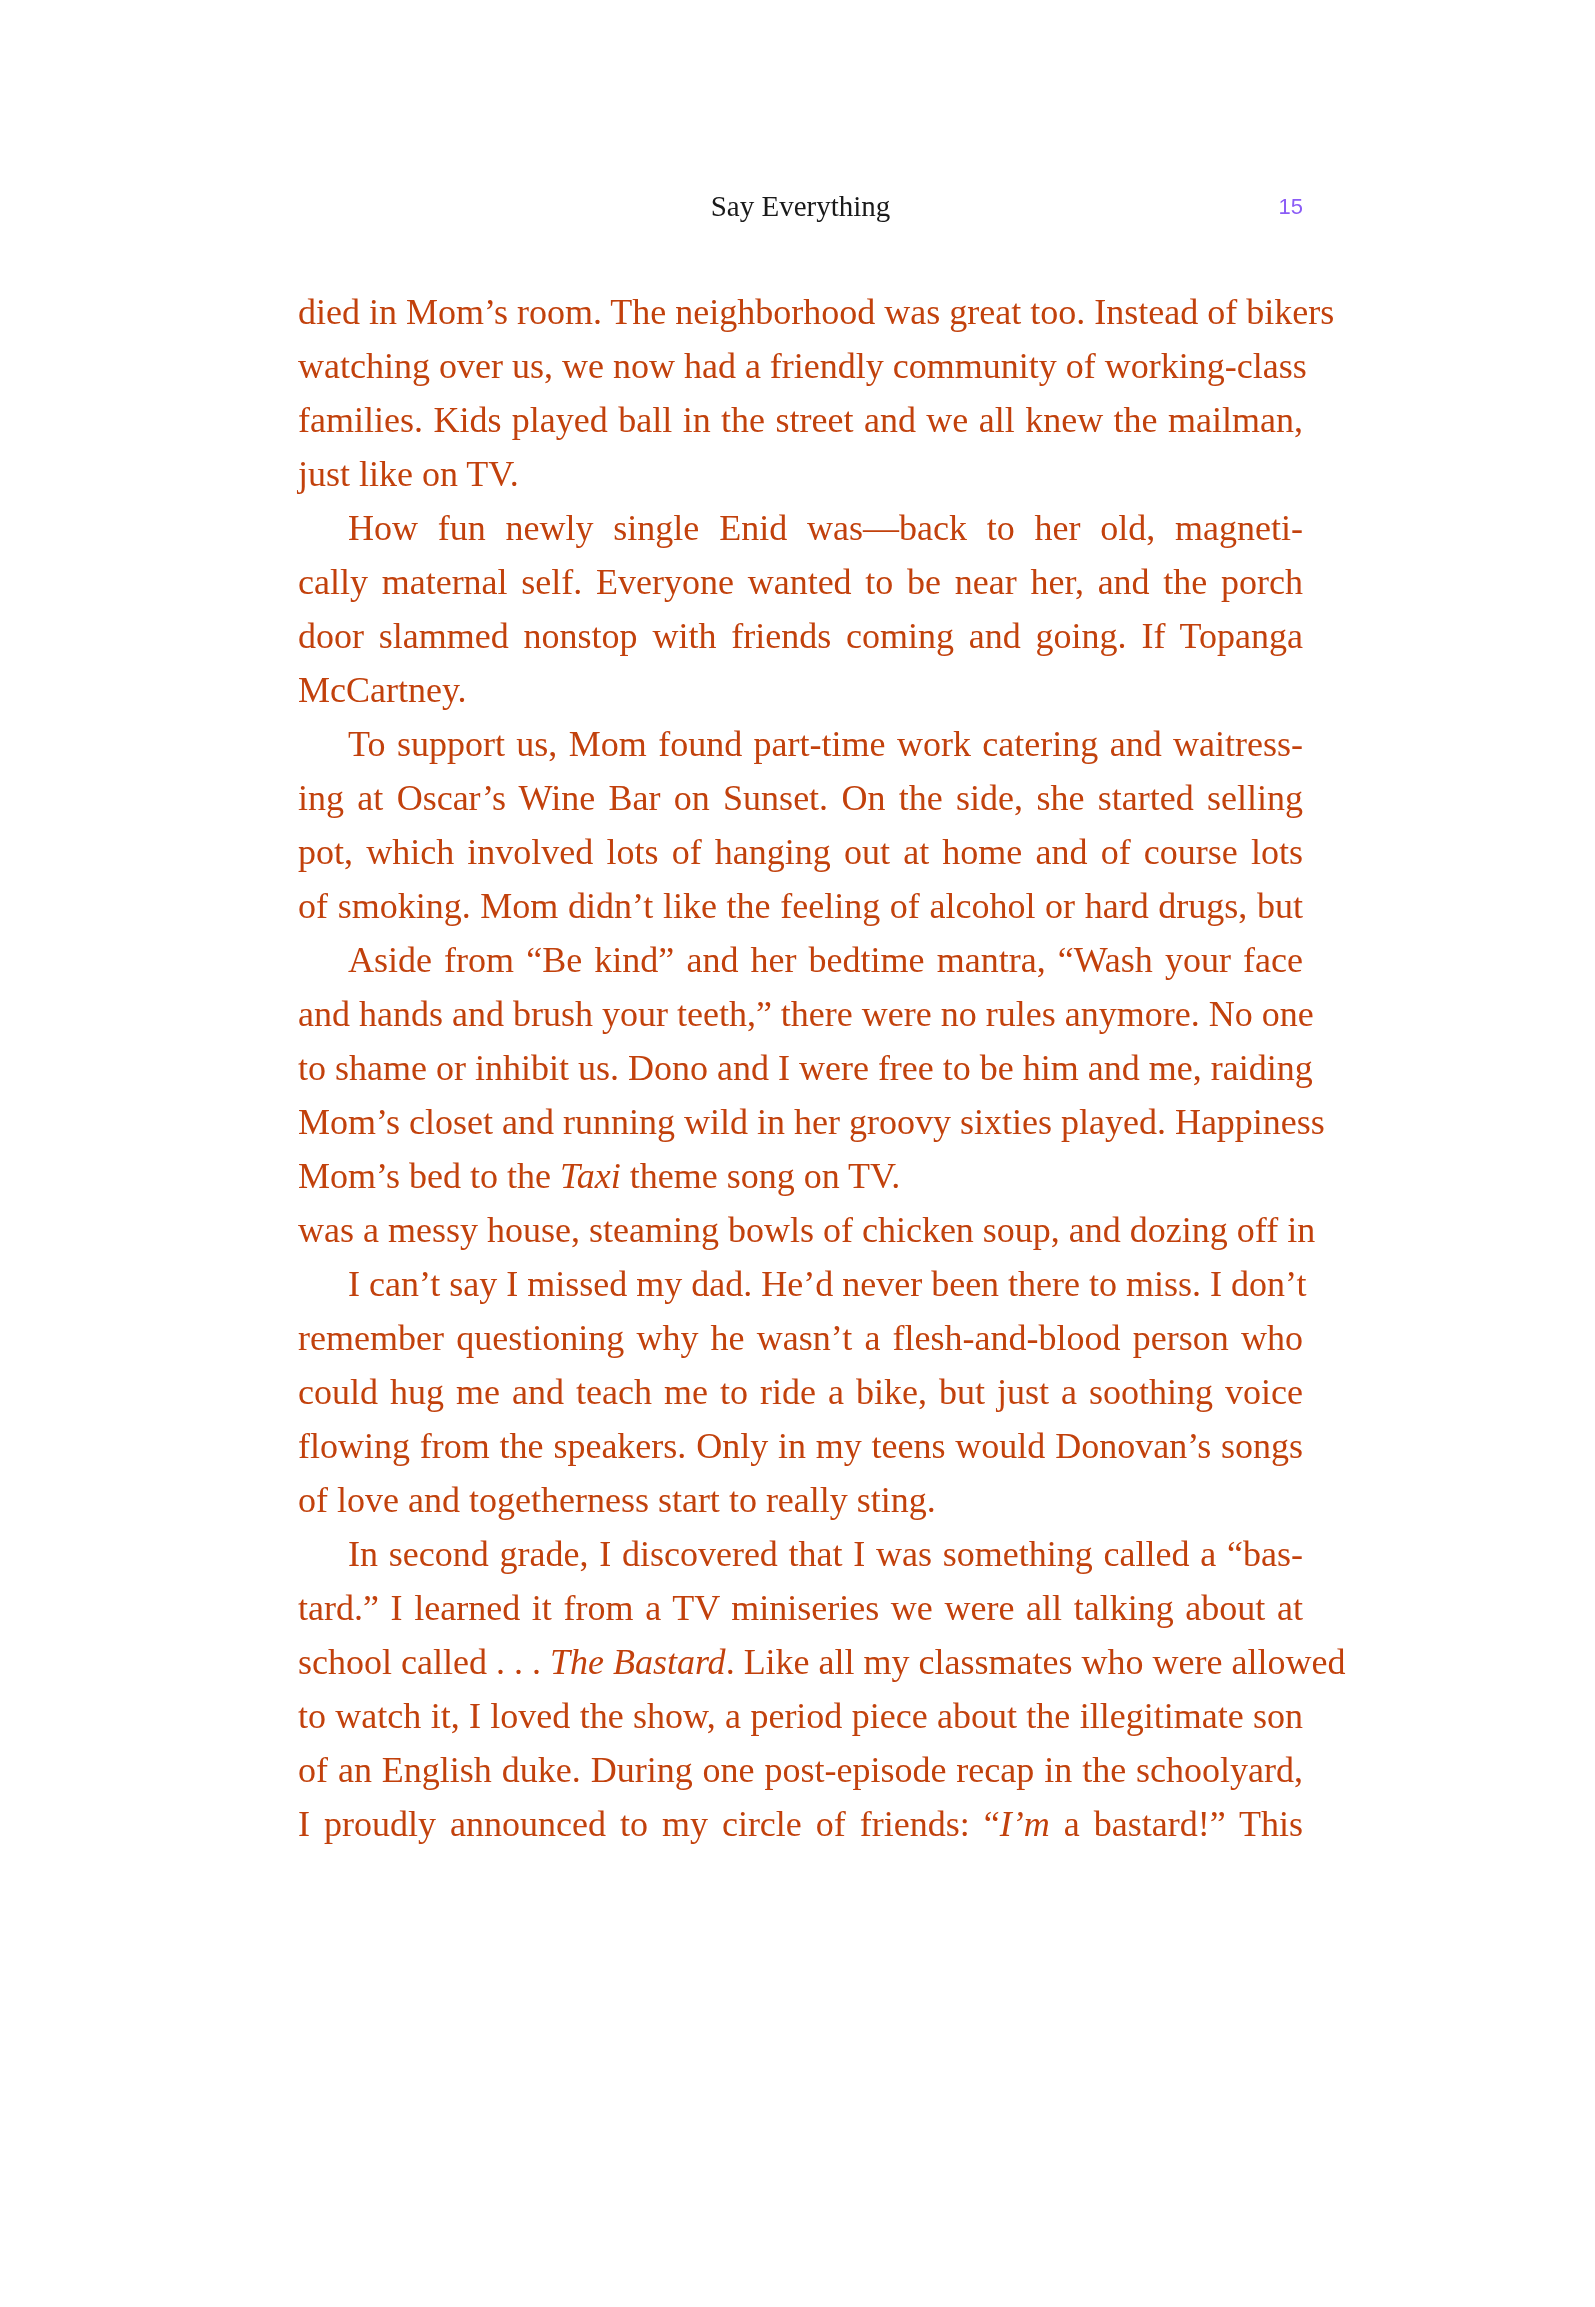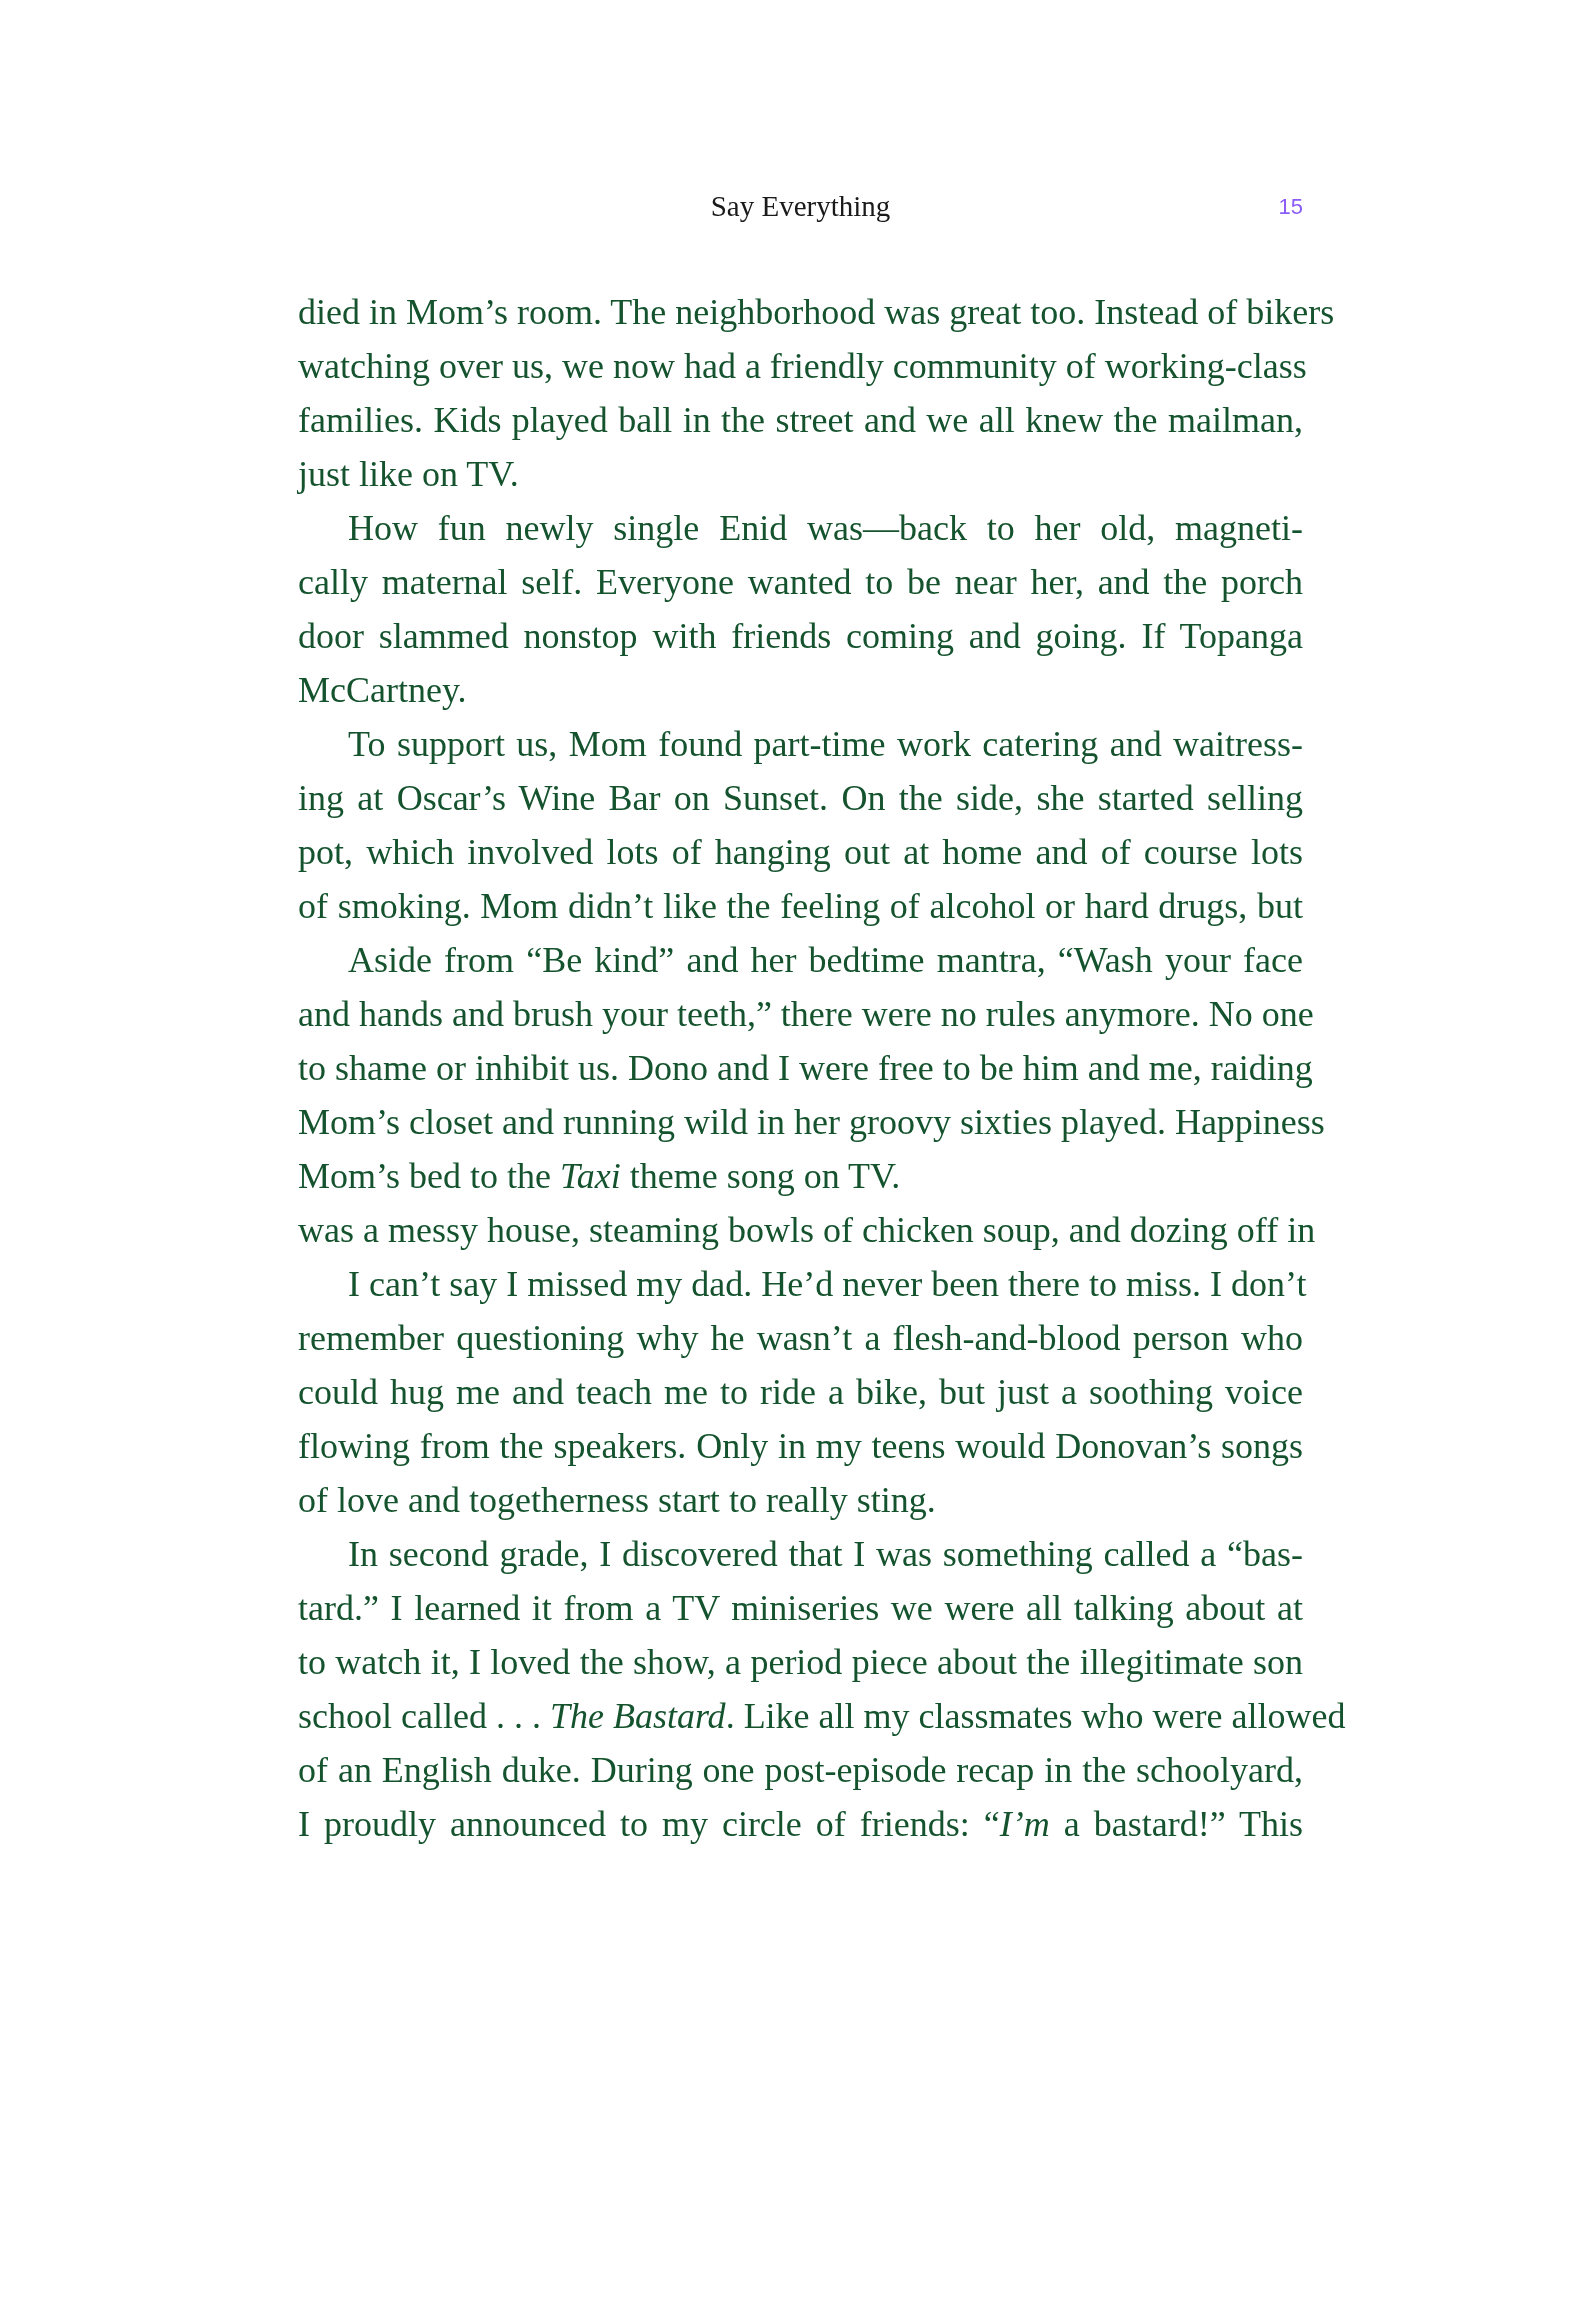--- a/index.html
+++ b/index.html
@@ -14,21 +14,21 @@
     font-size: 29px; line-height: 40px; color: #1a1a1a; letter-spacing: 0px;
   }
   .head-folio {
     position: absolute; right: 0; top: 1.3px;
     font-family: "Liberation Sans", "DejaVu Sans", sans-serif;
     font-size: 22px; line-height: 40px; color: #8b5cf6;
   }
   .body-text {
     position: absolute; left: 298px; width: 1005px; top: 285px;
     font-family: "Liberation Serif", "DejaVu Serif", serif;
-    font-size: 36px; color: #14532d;
+    font-size: 36px; color: #c2410c;
   }
   .line {
     display: block; height: 54px; line-height: 54px;
     white-space: nowrap; text-align: justify; text-align-last: justify;
     overflow: visible;
   }
   .line.indent { padding-left: 50px; }
   .line.last { text-align-last: left; }
   .it { font-style: italic; }
 </style>
@@ -60,19 +60,19 @@
       <div class="line"><span>Mom’s closet and running wild in her groovy sixties played. Happiness</span></div>
       <div class="line last"><span>Mom’s bed to the </span><span class="it">Taxi</span><span> theme song on TV.</span></div>
       <div class="line"><span>was a messy house, steaming bowls of chicken soup, and dozing off in</span></div>
       <div class="line indent"><span>I can’t say I missed my dad. He’d never been there to miss. I don’t</span></div>
       <div class="line"><span>remember questioning why he wasn’t a flesh-and-blood person who</span></div>
       <div class="line"><span>could hug me and teach me to ride a bike, but just a soothing voice</span></div>
       <div class="line"><span>flowing from the speakers. Only in my teens would Donovan’s songs</span></div>
       <div class="line last"><span>of love and togetherness start to really sting.</span></div>
       <div class="line indent"><span>In second grade, I discovered that I was something called a “bas-</span></div>
       <div class="line"><span>tard.” I learned it from a TV miniseries we were all talking about at</span></div>
+      <div class="line"><span>school called . . . </span><span class="it">The Bastard</span><span>. Like all my classmates who were allowed</span></div>
       <div class="line"><span>to watch it, I loved the show, a period piece about the illegitimate son</span></div>
-      <div class="line"><span>school called . . . </span><span class="it">The Bastard</span><span>. Like all my classmates who were allowed</span></div>
       <div class="line"><span>of an English duke. During one post-episode recap in the schoolyard,</span></div>
       <div class="line"><span>I proudly announced to my circle of friends: “</span><span class="it">I’m</span><span> a bastard!” This</span></div>
     </div>
 </div>
 
 
 </body></html>

